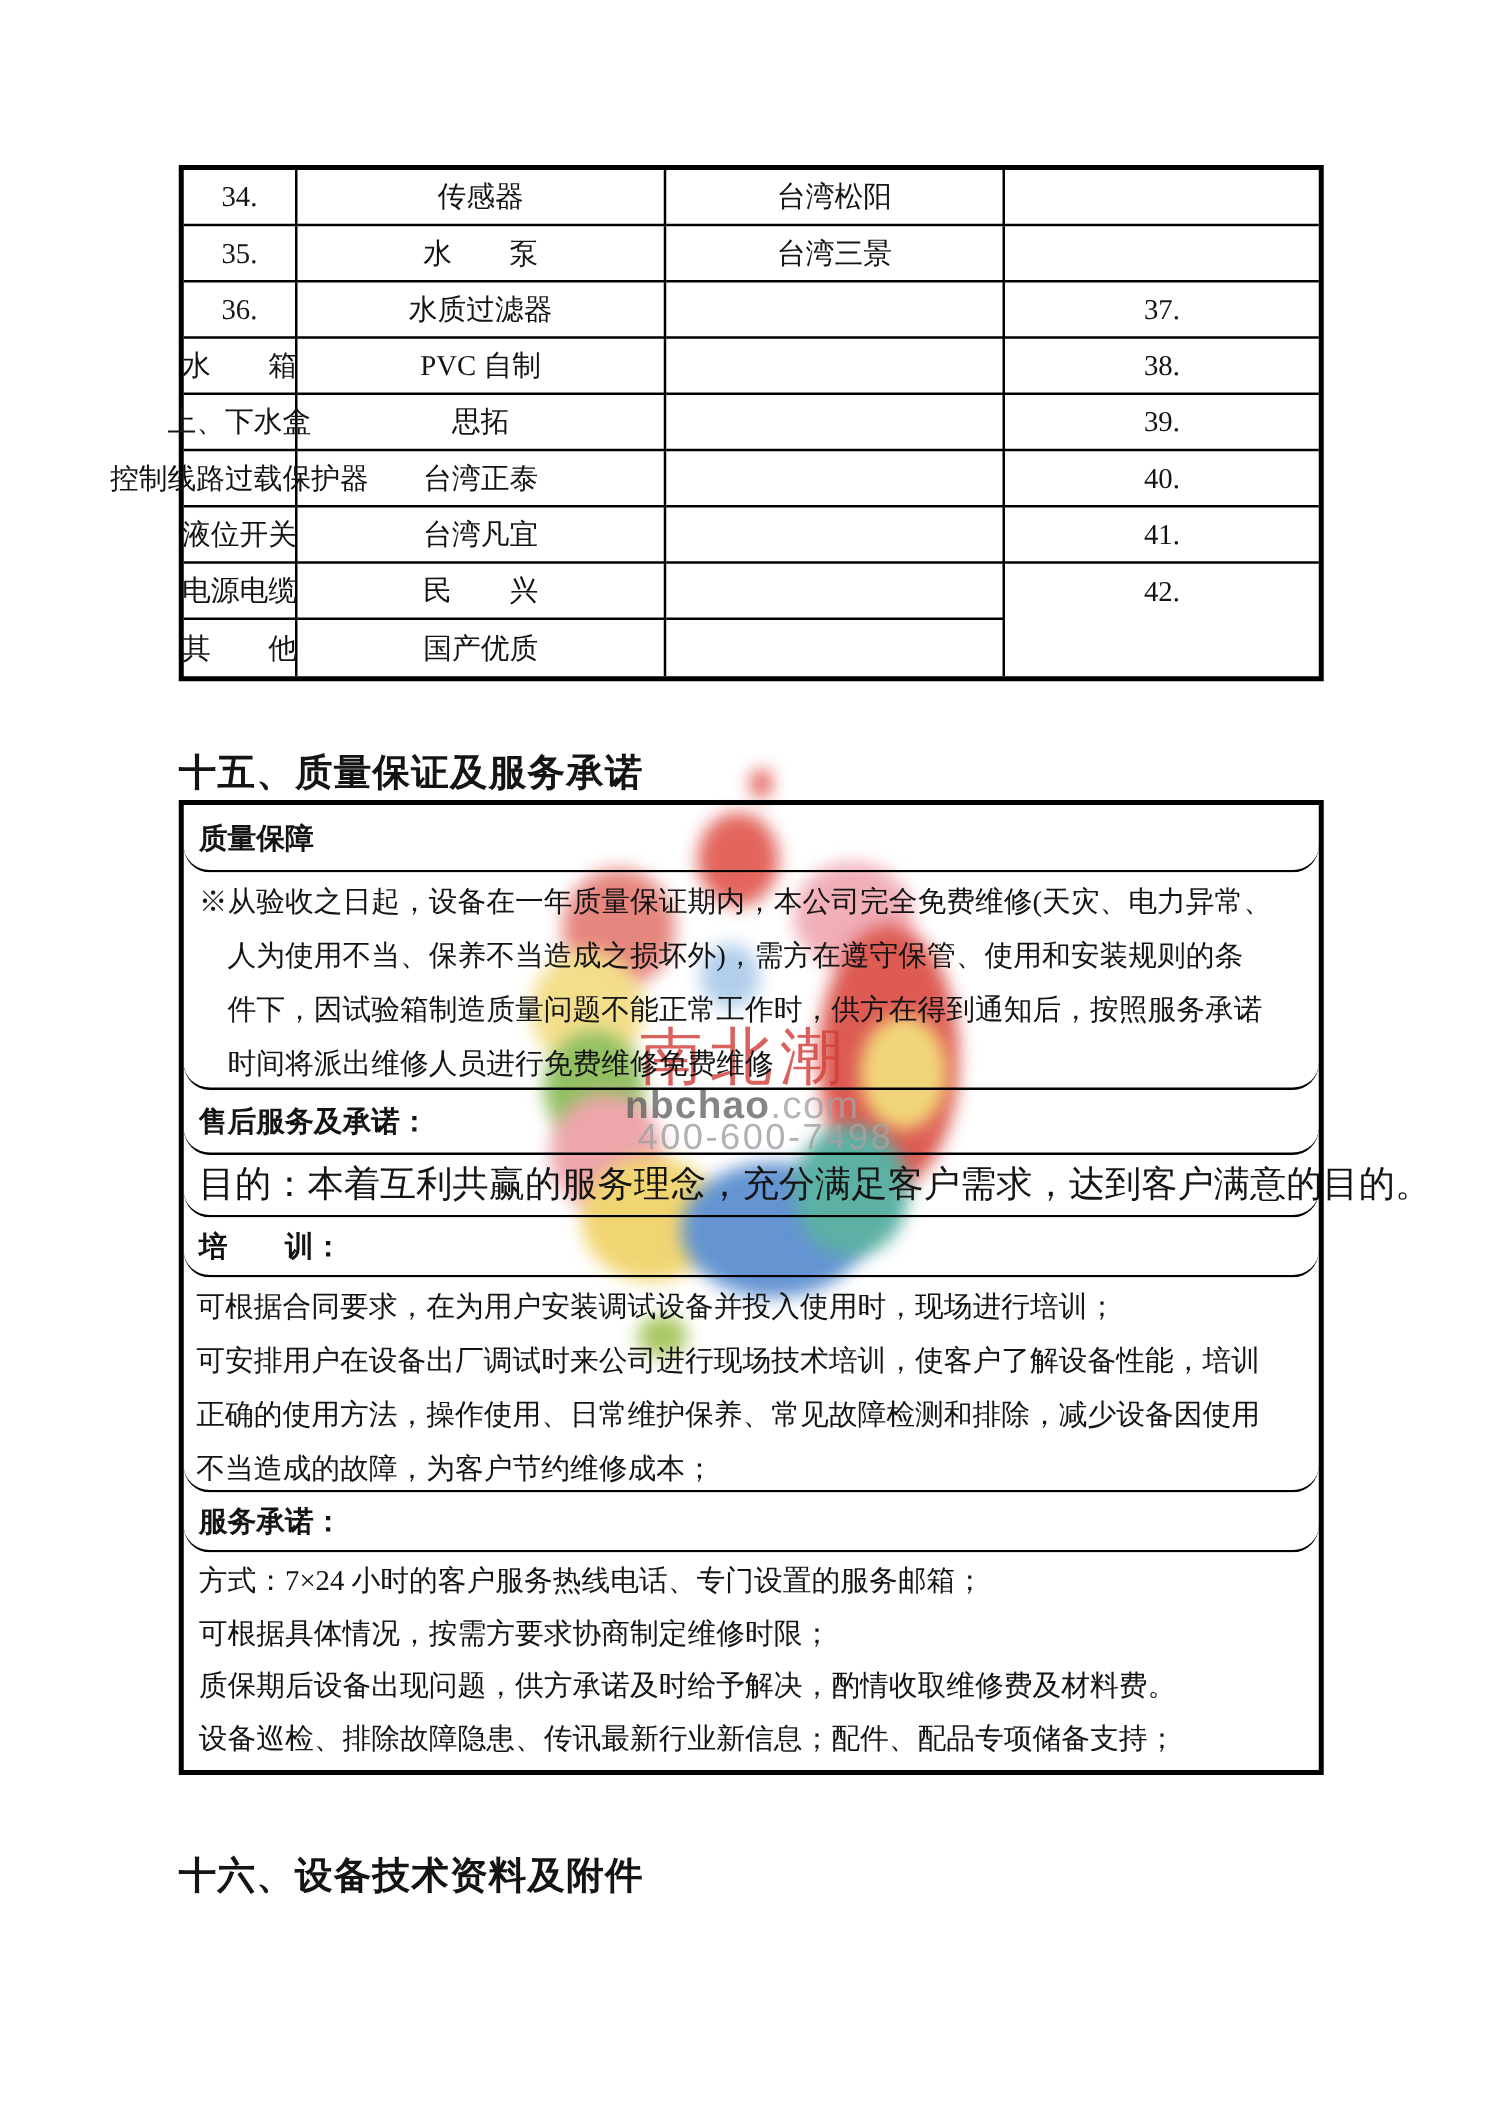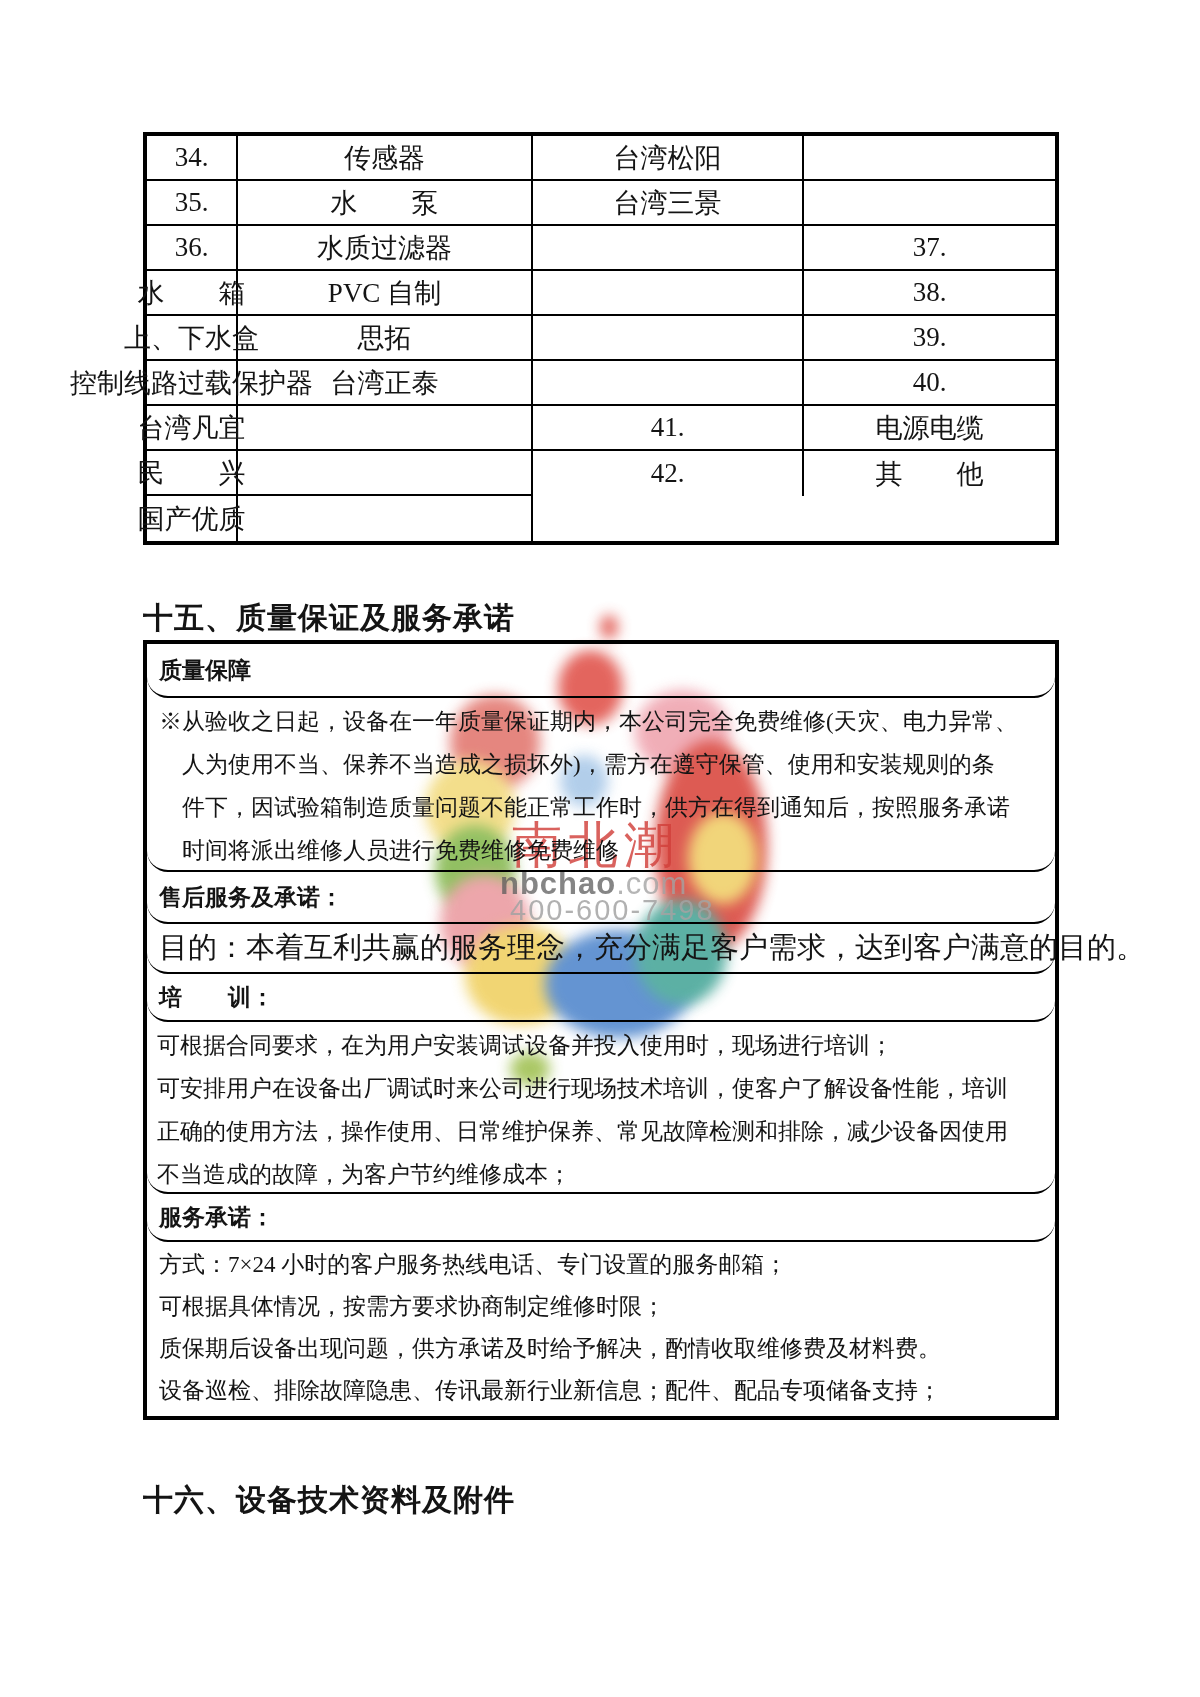--- a/index.html
+++ b/index.html
@@ -45,21 +45,21 @@
   
   .parts-table{
     position:absolute; left:143px; top:132px; width:916px; z-index:1;
     display:grid; grid-template-columns:91px 295px 271px 1fr;
     grid-auto-rows:45px; border:4px solid #000; box-sizing:border-box;
     background:transparent;
   }
   .pt-cell{
     border-right:2px solid #000; border-bottom:2px solid #000;
     display:flex; align-items:center; justify-content:center;
-    font-size:27px; white-space:pre; box-sizing:border-box;text-align:center;
+    font-size:23px; white-space:pre; box-sizing:border-box;text-align:center;
   }
   .pt-cell:nth-child(4n){border-right:none;}
   .pt-cell:nth-last-child(-n+4){border-bottom:none;}
   
   .sec-heading{
     position:absolute; left:143px; z-index:1;
     font-family:"Liberation Sans","DejaVu Sans",sans-serif;
     font-size:30px; font-weight:bold; letter-spacing:1px; white-space:nowrap;
   }
   .h15{top:598px;}
@@ -133,20 +133,21 @@
     <div class="pt-cell">上、下水盒</div>
     <div class="pt-cell">思拓</div>
     <div class="pt-cell"></div>
 
     <div class="pt-cell">39.</div>
     <div class="pt-cell">控制线路过载保护器</div>
     <div class="pt-cell">台湾正泰</div>
     <div class="pt-cell"></div>
 
     <div class="pt-cell">40.</div>
+    <div class="pt-cell">液位开关</div>
     <div class="pt-cell">台湾凡宜</div>
     <div class="pt-cell"></div>
 
     <div class="pt-cell">41.</div>
     <div class="pt-cell">电源电缆</div>
     <div class="pt-cell">民　　兴</div>
     <div class="pt-cell"></div>
 
     <div class="pt-cell">42.</div>
     <div class="pt-cell">其　　他</div>

